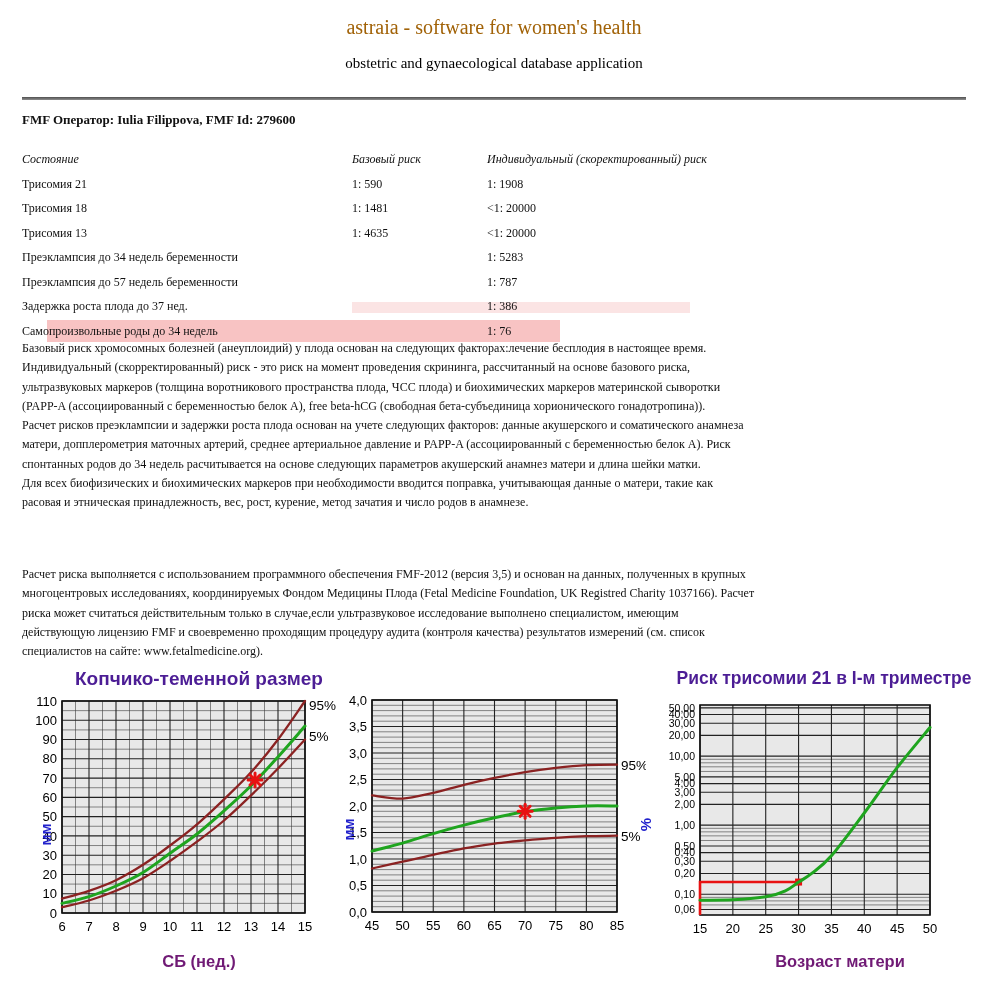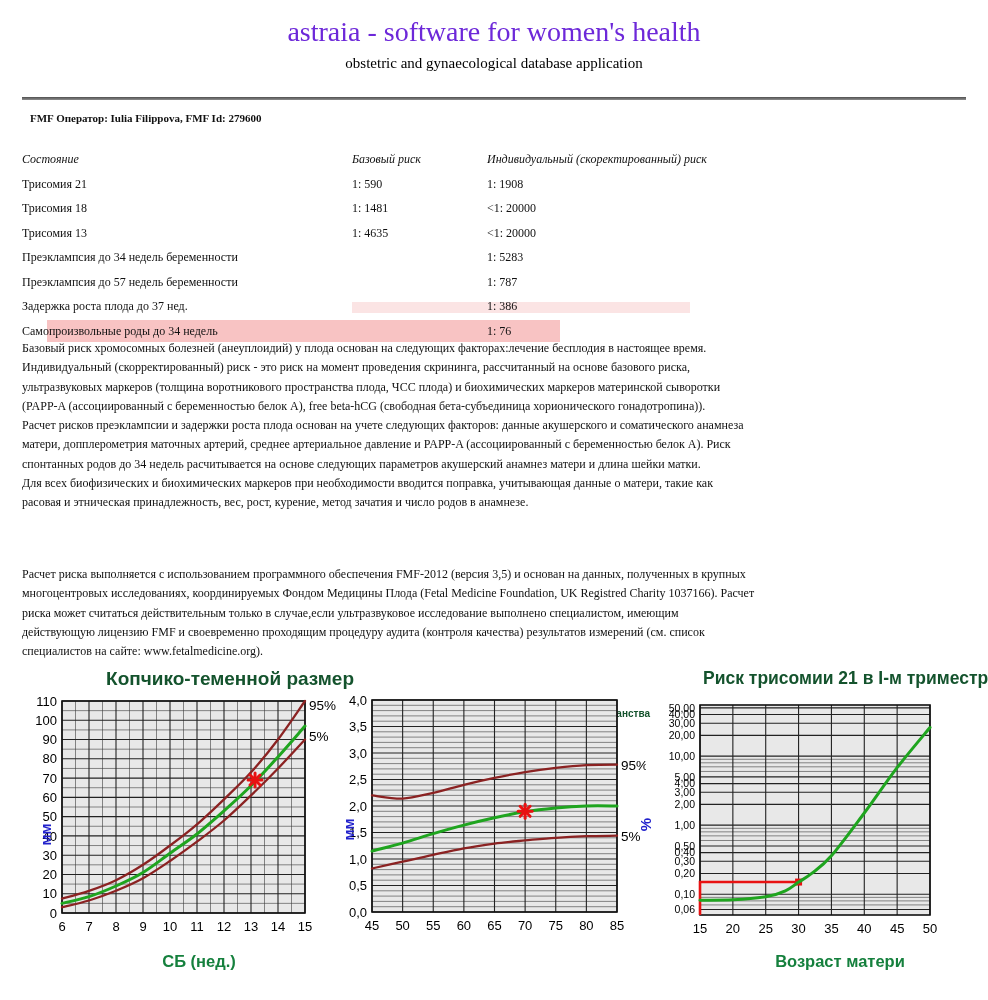--- a/index.html
+++ b/index.html
@@ -1,45 +1,45 @@
 <!DOCTYPE html>
 <html><head>
 <meta charset="utf-8">
 <style>
   html,body{margin:0;padding:0;background:#fff;}
   #page{position:relative;width:988px;height:1000px;background:#fff;overflow:hidden;
         font-family:"Liberation Serif",serif;color:#111;}
   .app-title{position:absolute;top:16px;left:0;width:100%;text-align:center;
-             font-size:28px;color:#6d28d9;}
+             font-size:20px;color:#a16207;}
   .app-sub{position:absolute;top:55px;left:0;width:100%;text-align:center;
            font-size:15px;color:#000000;}
   .divider{position:absolute;top:97px;left:22px;width:944px;height:3px;
            background:linear-gradient(#4f4f4f,#8f8f8f);}
-  .operator{position:absolute;top:112px;left:22px;font-size:11px;font-weight:bold;margin-left:8px;}
+  .operator{position:absolute;top:112px;left:22px;font-size:13px;font-weight:bold;}
   
   #risk-table{position:absolute;top:147px;left:22px;width:944px;font-size:12px;line-height:24.5px;}
   .trow{position:relative;display:flex;}
   .trow .c1{width:330px;position:relative;z-index:2;}
   .trow .c2{width:135px;position:relative;z-index:2;}
   .trow .c3{flex:1;position:relative;z-index:2;}
   .thead{font-style:italic;}
   .hl-main{position:absolute;left:25px;top:1px;width:513px;height:22px;background:#f8c3c3;z-index:1;}
   .hl-light{position:absolute;left:330px;top:-17px;width:338px;height:11px;background:rgba(248,201,201,.5);z-index:1;}
   
   .para{position:absolute;left:22px;width:946px;font-size:12px;line-height:19.3px;
         white-space:pre-line;margin:0;}
   #para-0{top:339px;}
   #para-1{top:565px;}
   
   .chart{position:absolute;top:666px;}
-  .chart .ctitle{position:absolute;top:2px;width:100%;text-align:right;
-                 font-family:"Liberation Sans",sans-serif;font-weight:bold;color:#14532d;}
+  .chart .ctitle{position:absolute;top:2px;width:100%;text-align:center;
+                 font-family:"Liberation Sans",sans-serif;font-weight:bold;color:#4c1d95;}
   .chart svg{position:absolute;top:29px;left:0;}
   .chart .xlabel{position:absolute;top:286px;width:100%;text-align:center;
-                 font-family:"Liberation Sans",sans-serif;font-weight:bold;color:#15803d;font-size:16.5px;}
+                 font-family:"Liberation Sans",sans-serif;font-weight:bold;color:#701a75;font-size:16.5px;}
   .chart .ylabel{position:absolute;font-family:"Liberation Sans",sans-serif;font-weight:bold;
                  color:#2222cc;font-size:15px;transform:rotate(-90deg);transform-origin:center;}
   #chart-0{left:30px;width:310px;height:320px;}
   #chart-0 .ctitle{font-size:19px;padding-left:14px;}
   #chart-0 .xlabel{padding-left:14px;}
   #chart-0 .ylabel{left:4px;top:160px;}
   #chart-1{left:336px;width:310px;height:320px;}
   #chart-1 .ctitle{font-size:10px;padding-left:4px;margin-top:40px;}
   #chart-1 .xlabel{padding-left:16px;}
   #chart-1 .ylabel{left:1px;top:155px;}

